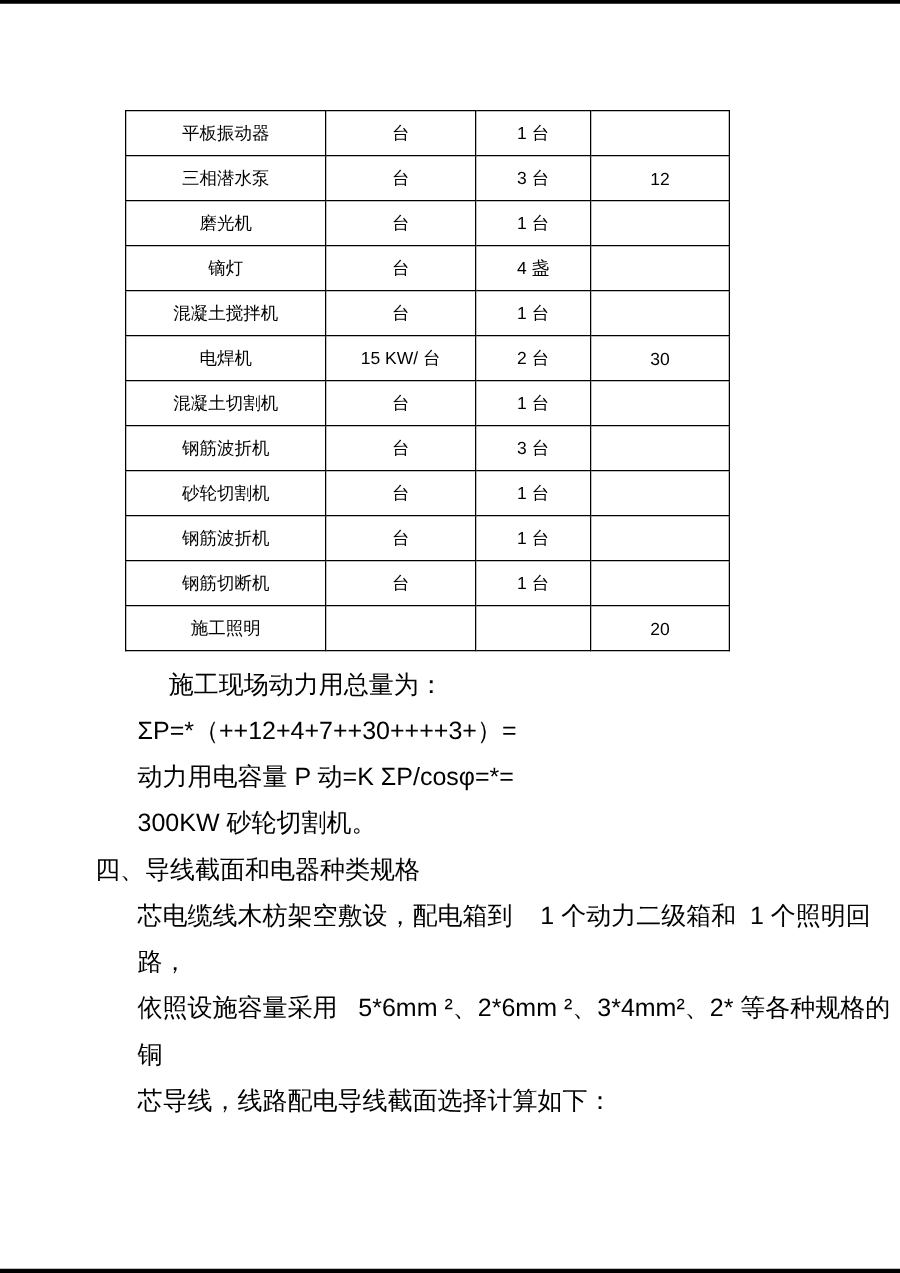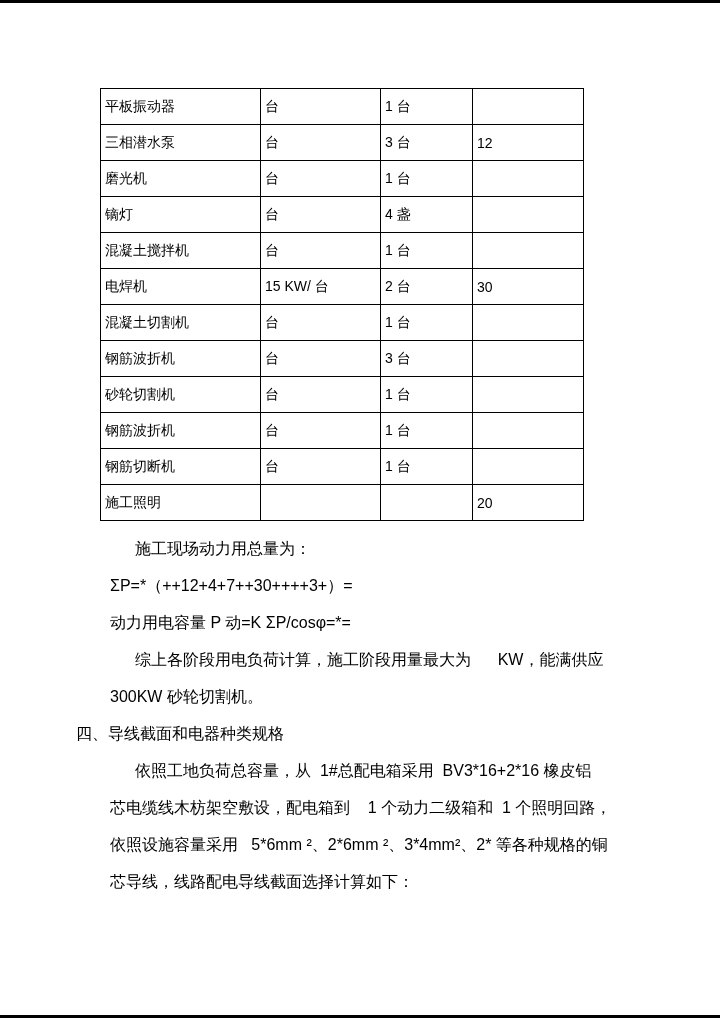--- a/index.html
+++ b/index.html
@@ -26,36 +26,36 @@
     padding: 88px 0 0 100px;
   }
 
   table.equip {
     border-collapse: collapse;
     table-layout: fixed;
     width: 483px;
   }
   table.equip td {
     border: 1px solid #000;
-    text-align: left;
+    text-align: center;
     vertical-align: middle;
     font-size: 14px;
     height: 36px;
     padding: 0 4px;
     white-space: pre-wrap;
   }
   .col-name  { width: 160px; }
   .col-unit  { width: 120px; }
   .col-qty   { width: 92px;  }
   .col-power { width: 111px; }
 
   .text-block {
     margin-left: -24px;   
     margin-top: 9px;
-    font-size: 16px;
+    font-size: 20px;
   }
   .line {
     line-height: 37px;
     white-space: pre-wrap;
   }
   .line.normal  { padding-left: 34px; }   
   .line.indent  { padding-left: 59px; }   
   .line.heading { padding-left: 0; }      
 </style>
 </head>
@@ -146,22 +146,20 @@
         <td></td>
         <td>20</td>
       </tr>
     </tbody>
   </table>
 
   <div class="text-block">
     <div class="line indent">施工现场动力用总量为：</div>
     <div class="line normal">ΣP=*（++12+4+7++30++++3+）=</div>
     <div class="line normal">动力用电容量 P 动=K ΣP/cosφ=*=</div>
-    <div class="line indent">综上各阶段用电负荷计算，施工阶段用量最大为      KW，能满供应</div>
     <div class="line normal">300KW 砂轮切割机。</div>
     <div class="line heading">四、导线截面和电器种类规格</div>
-    <div class="line indent">依照工地负荷总容量，从  1#总配电箱采用  BV3*16+2*16 橡皮铝</div>
     <div class="line normal">芯电缆线木枋架空敷设，配电箱到    1 个动力二级箱和  1 个照明回路，</div>
     <div class="line normal">依照设施容量采用   5*6mm ²、2*6mm ²、3*4mm²、2* 等各种规格的铜</div>
     <div class="line normal">芯导线，线路配电导线截面选择计算如下：</div>
   </div>
 
 </div>
 
 </body></html>

